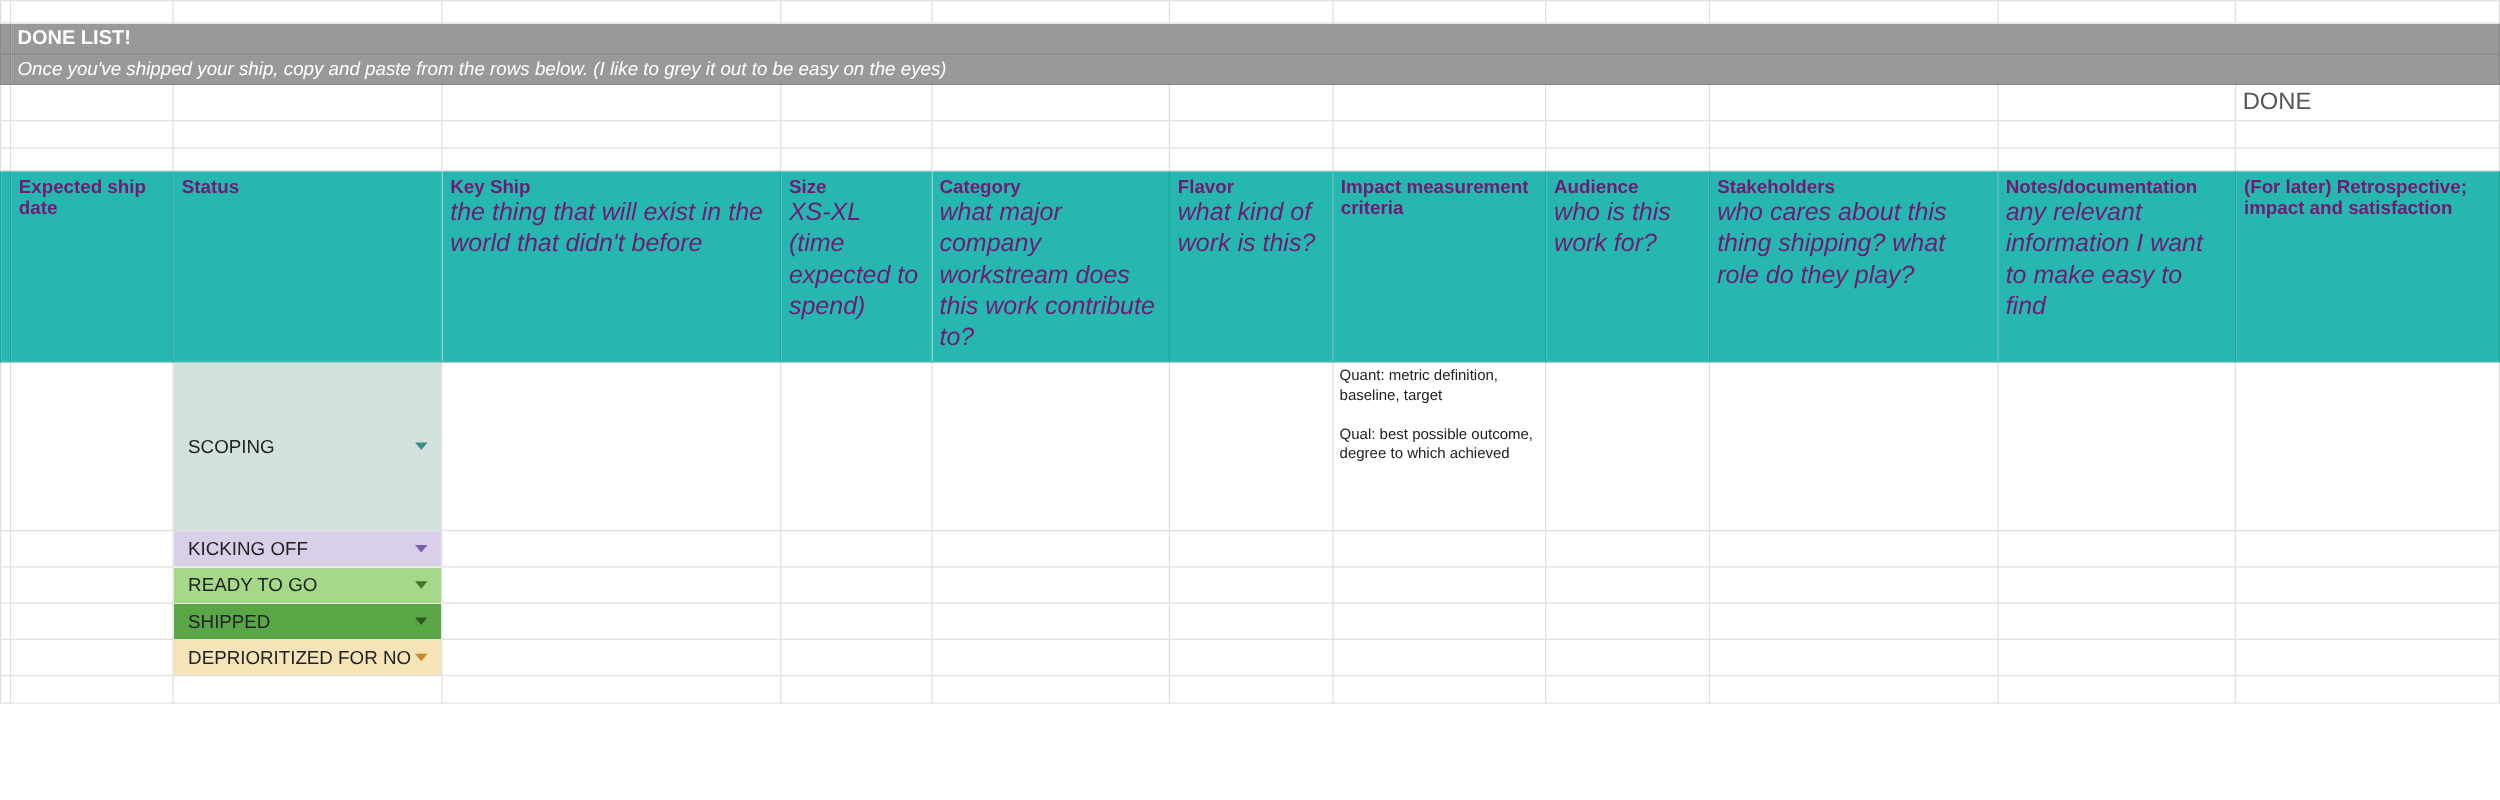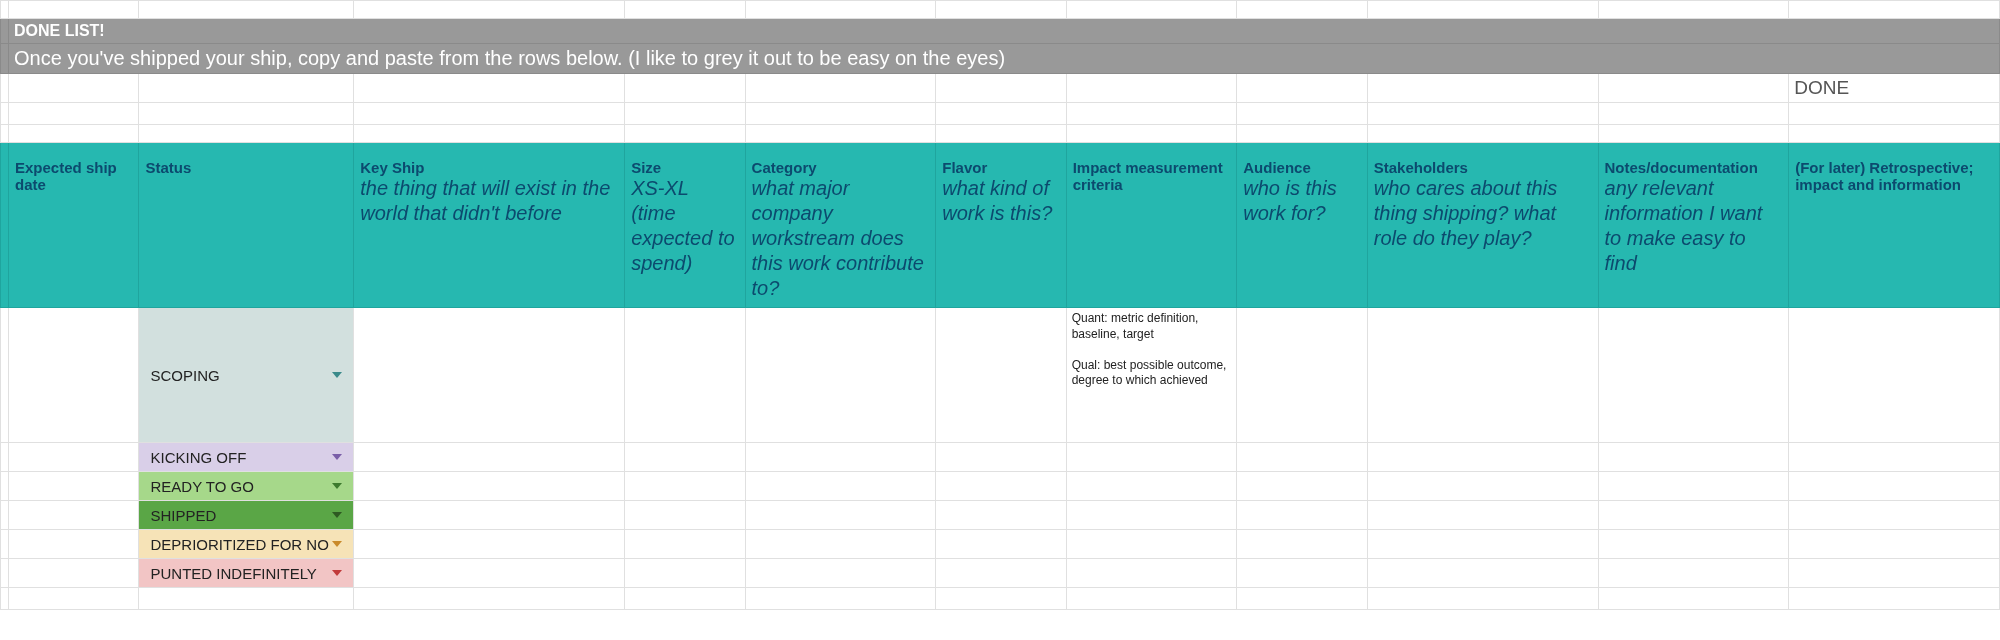--- a/index.html
+++ b/index.html
@@ -21,27 +21,27 @@
     padding: 3px 5px;
     overflow: hidden;
   }
   .rownum-col { width: 8px; padding:0; border:1px solid #e0e0e0; background:#fff; }
   .grey-banner {
     background: #999999;
     color: #fff;
   }
   .grey-banner td { border-color: #8a8a8a; }
   .title-cell { font-weight: bold; font-size: 16px; padding:6px 5px; }
-  .subtitle-cell { font-size: 20px; padding:8px 5px 10px 5px; }
+  .subtitle-cell { font-style: italic; font-size: 15px; padding:8px 5px 10px 5px; }
   .done-cell { color:#555; font-size:19px; }
   .teal-header td {
     background: #26b8b0;
-    color: #0c4a6e;
+    color: #701a75;
     border-color: #1fa59e;
-    padding: 16px 6px 6px 6px;
+    padding: 4px 6px 6px 6px;
     vertical-align: top;
     height: 78px;
   }
   .teal-header .h-title { font-weight: bold; font-size:15px; }
   .teal-header .h-sub { font-style: italic; font-size:20px; line-height:1.25; }
   .status-cell {
     position: relative;
     padding: 0;
   }
   .status-inner {
@@ -204,21 +204,21 @@
     </td>
     <td>
       <div class="h-title">Stakeholders</div>
       <div class="h-sub">who cares about this thing shipping? what role do they play?</div>
     </td>
     <td>
       <div class="h-title">Notes/documentation</div>
       <div class="h-sub">any relevant information I want to make easy to find</div>
     </td>
     <td>
-      <div class="h-title">(For later) Retrospective; impact and information</div>
+      <div class="h-title">(For later) Retrospective; impact and satisfaction</div>
       <div class="h-sub"></div>
     </td>
   </tr>
 
   <tr>
     <td class="rownum-col"></td>
     <td></td>
     <td class="status-cell status-tall" id="status-cell-0" style="background: rgb(210, 224, 222);">
       <div class="status-inner">
         <span>SCOPING</span>
@@ -307,39 +307,20 @@
         <td></td>
         <td></td>
         <td></td>
         <td></td>
         <td></td>
         <td></td>
         <td></td>
         <td></td>
         <td></td>
       </tr>
-      <tr>
-        <td class="rownum-col"></td>
-        <td></td>
-        <td class="status-cell status-short" style="background: rgb(242, 197, 197);">
-          <div class="status-inner">
-            <span>PUNTED INDEFINITELY</span>
-            <span class="dd-arrow" style="border-top: 6px solid rgb(193, 58, 58);"></span>
-          </div>
-        </td>
-        <td></td>
-        <td></td>
-        <td></td>
-        <td></td>
-        <td></td>
-        <td></td>
-        <td></td>
-        <td></td>
-        <td></td>
-      </tr>
     </tbody>
 
   <tbody>
       <tr class="empty-row">
     <td class="rownum-col"></td>
     <td></td>
         <td></td>
         <td></td>
         <td></td>
         <td></td>

